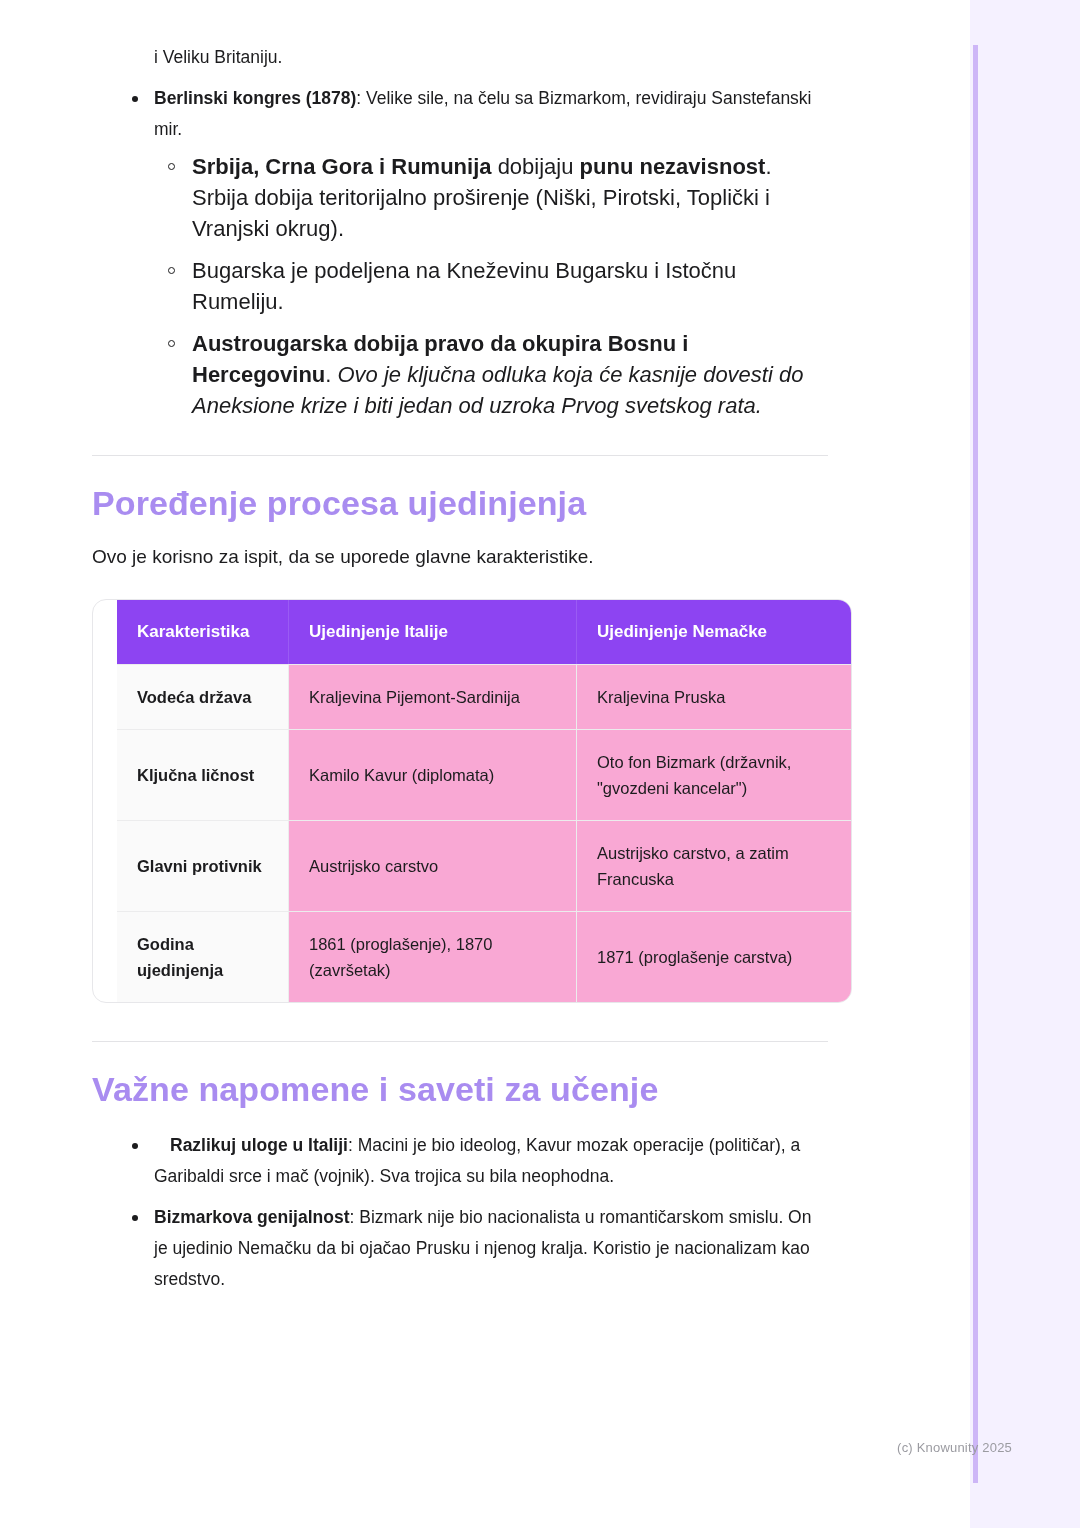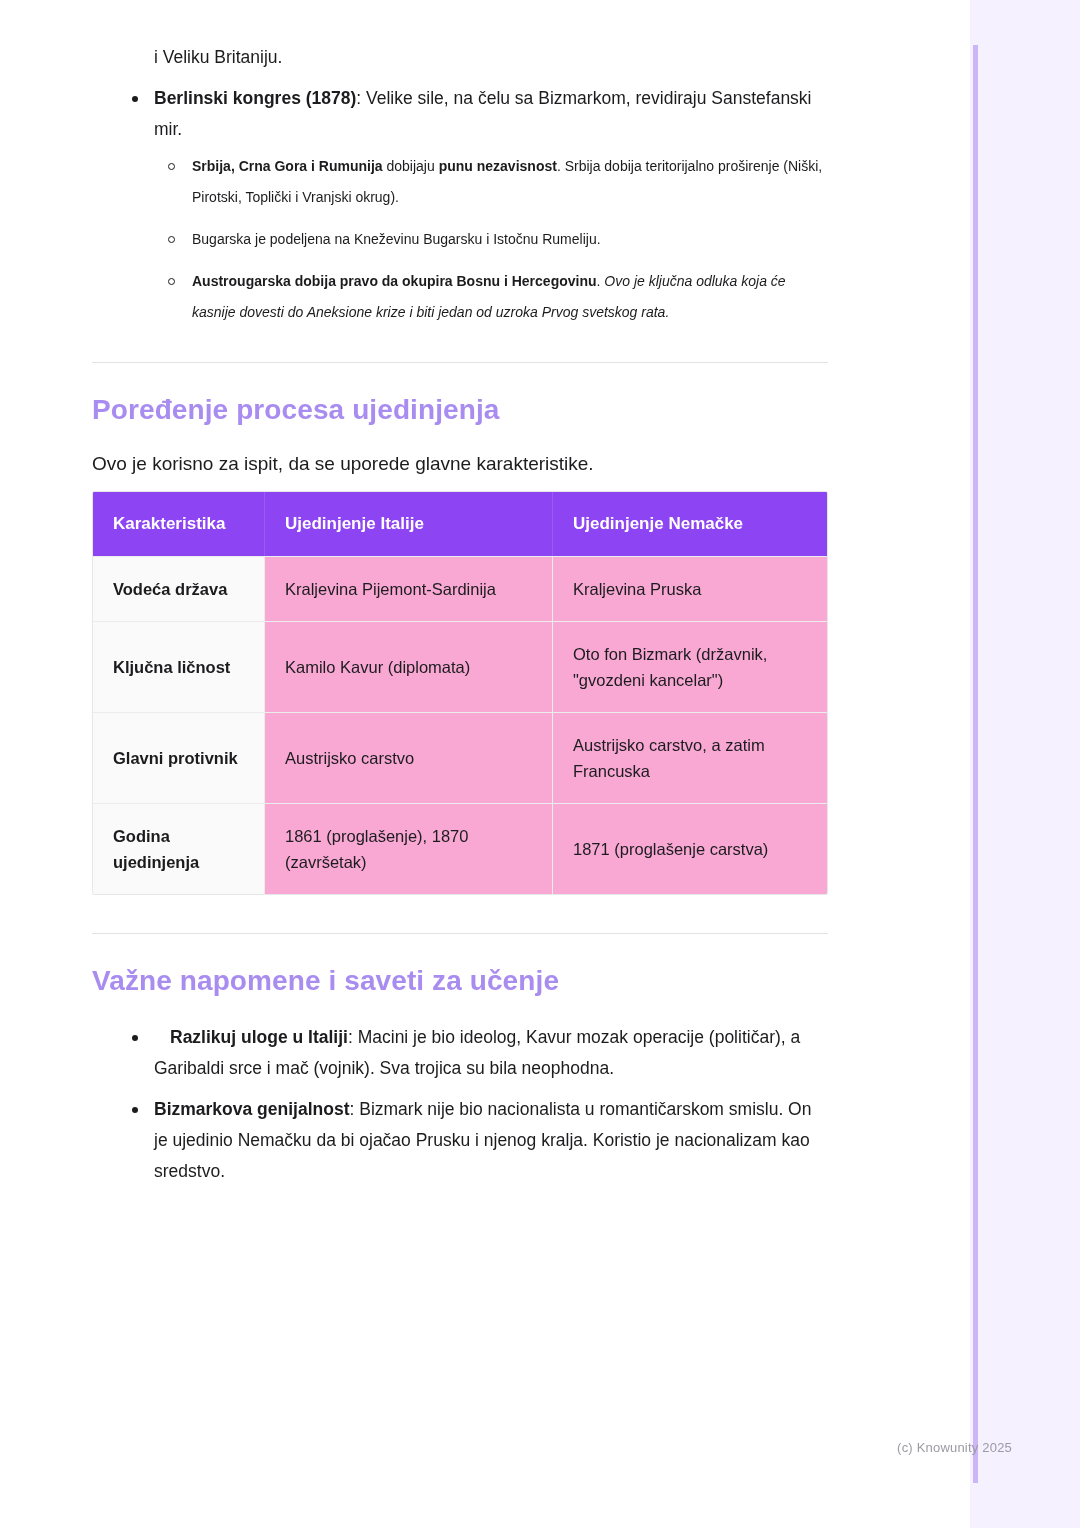--- a/index.html
+++ b/index.html
@@ -75,21 +75,21 @@
   }
   ul.level2 {
     list-style: none;
     margin: 6px 0 0 0;
     padding: 0;
   }
   ul.level2 > li {
     position: relative;
     padding-left: 38px;
     margin-bottom: 11px;
-    font-size: 14px;
+    font-size: 22px;
     line-height: 31px;
   }
   ul.level2 > li::before {
     content: "";
     position: absolute;
     left: 14px;
     top: 12px;
     width: 7px;
     height: 7px;
     border-radius: 50%;
@@ -100,42 +100,43 @@
   b, .b { font-weight: bold; }
   i, .i { font-style: italic; }
 
   hr.divider {
     border: none;
     border-top: 1px solid #e3e3e6;
     margin: 34px 0 0 0;
     width: 736px;
   }
   h2.section-title {
-    font-size: 28px;
+    font-size: 34px;
     line-height: 34px;
     color: #a98cf0;
     font-weight: bold;
     margin: 30px 0 0 0;
     letter-spacing: 0.1px;
   }
   p.section-sub {
     font-size: 19px;
     line-height: 30px;
     margin: 22px 0 0 0;
     color: #1c1c1e;
   }
   table.compare {
     border-collapse: separate;
     border-spacing: 0;
     width: 736px;
-    margin-top: 12px;
+    margin-top: 27px;
     border: 1px solid #e7e7ea;
-    border-radius: 2px;
+    border-radius: 14px;
     overflow: hidden;
     table-layout: fixed;
+    padding-left: 24px;
   }
   table.compare th {
     background: #8b3ff0;
     background: #8d44f2;
     color: #ffffff;
     font-size: 17px;
     font-weight: bold;
     text-align: left;
     padding: 22px 20px;
     vertical-align: middle;

